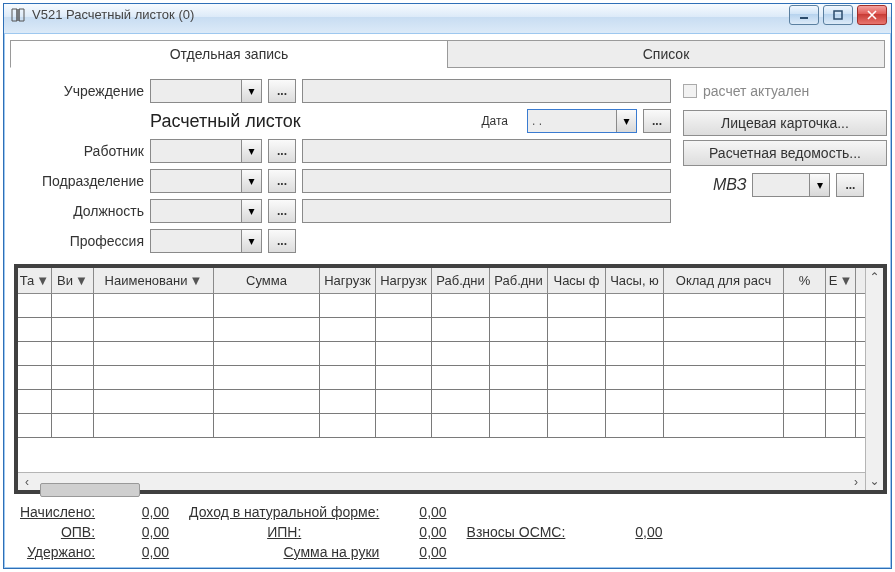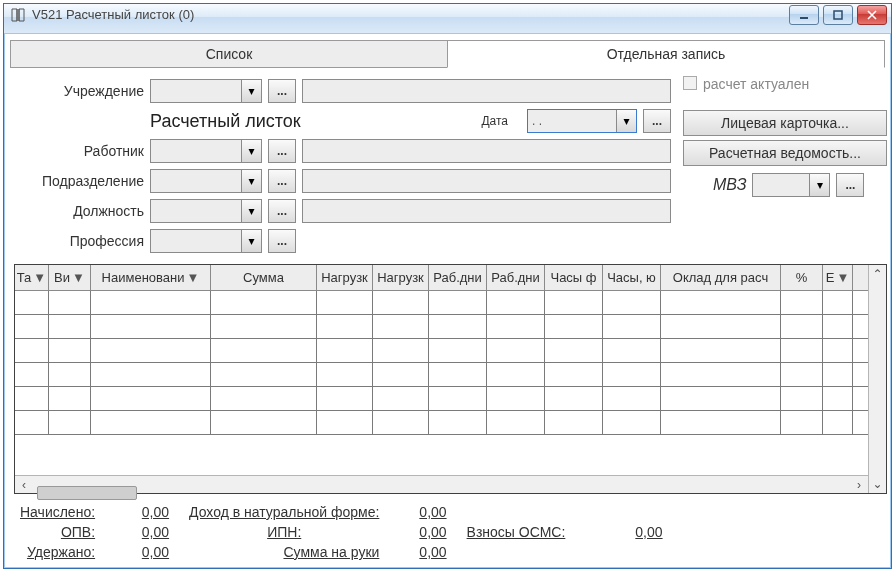--- a/index.html
+++ b/index.html
@@ -75,37 +75,37 @@
   .btn-ell {
     width: 28px;
     background: linear-gradient(#fafafa,#ddd);
     display: flex; align-items: center; justify-content: center;
     font-weight: bold; color: #333;
   }
   .textfield { flex: 1; min-width: 60px; padding: 0 4px; display:flex; align-items:center; }
   .datefield { width: 110px; display: flex; border: 1px solid #3a7bd0; }
   .datefield .val { flex: 1; padding: 0 4px; display:flex; align-items:center; color:#555; }
 
-  .checkbox { display: flex; align-items: flex-start; gap: 6px; font-size: 14px; color: #888; height: 30px; }
+  .checkbox { display: flex; align-items: center; gap: 6px; font-size: 14px; color: #888; height: 30px; }
   .checkbox .box { width: 14px; height: 14px; border: 1px solid #aaa; background: #f2f2f2; }
 
   .bigbtn {
     height: 26px; border: 1px solid #8e8e8e;
     background: linear-gradient(#f6f6f6,#ddd);
     font-size: 14px; color: #333;
     display: flex; align-items: center; justify-content: center;
     width: 100%;
   }
   .mvz-row { display: flex; align-items: center; gap: 6px; height: 30px; }
   .mvz-row .mvzlbl { font-size: 16px; color: #333; margin-left: 30px; font-style: italic; }
   .mvz-row .combo.sm { width: 78px; }
 
   
   .grid {
-    flex: 1; border: 1px solid #404040; background: #fff;
+    flex: 1; border: 4px solid #404040; background: #fff;
     display: flex; flex-direction: column; min-height: 0;
     margin-top: 4px;
   }
   .grid-head { display: flex; background: #ededed; border-bottom: 1px solid #8a8a8a; height: 26px; }
   .gh {
     border-right: 1px solid #8a8a8a; font-size: 13px; color: #333;
     display: flex; align-items: center; justify-content: center;
     overflow: hidden; white-space: nowrap; position: relative;
     gap: 2px; padding: 0 2px;
   }
@@ -174,22 +174,22 @@
       </div>
       <div class="winbtn close">
         <svg width="10" height="10">
             <path d="M1 1l8 8M9 1l-8 8" stroke="#fff" stroke-width="1.6"></path>
           </svg>
       </div>
     </div>
   </div>
 
   <div class="tabs">
+    <div class="tab active">Отдельная запись</div>
     <div class="tab">Список</div>
-    <div class="tab active">Отдельная запись</div>
   </div>
 
   <div class="content">
 
     <div class="formarea">
       <div class="formleft">
 
         <div class="row">
           <div class="lbl">Учреждение</div>
           <div class="combo">

